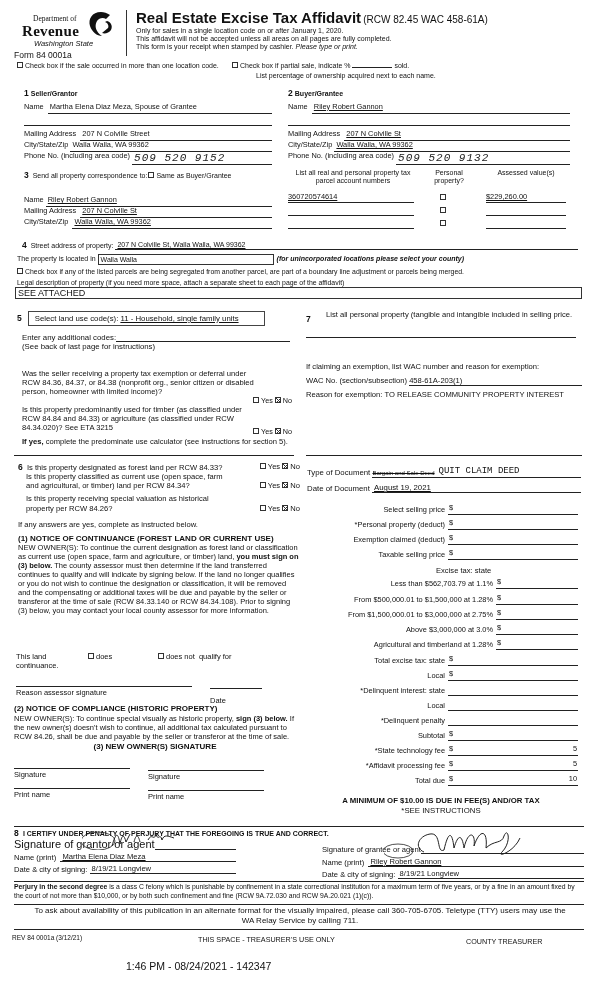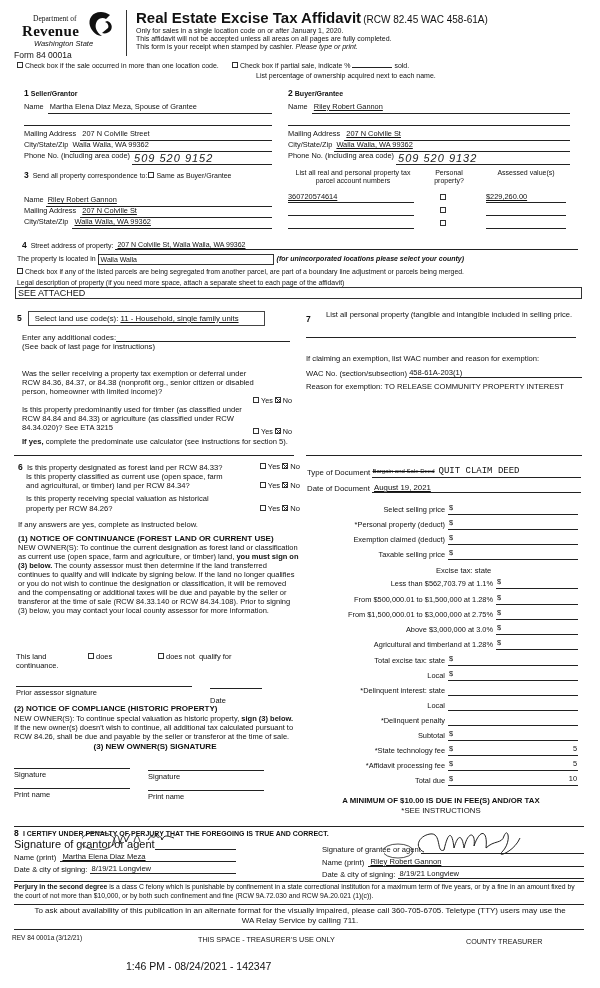--- a/index.html
+++ b/index.html
@@ -1,21 +1,21 @@
 <!DOCTYPE html>
 <html><head>
 <meta charset="utf-8">
 <style>
 *{box-sizing:border-box;margin:0;padding:0}
 html,body{width:600px;height:988px;background:#fff;overflow:hidden}
 body{font-family:"Liberation Sans",sans-serif;color:#111;font-size:7.4px;line-height:1.2;position:relative}
 .abs{position:absolute}
 .u{text-decoration:underline}
 .line{border-bottom:1px solid #222}
-.hand{font-family:Liberation Sans, sans-serif;font-style:italic;font-size:11px;color:#222;letter-spacing:1px}
+.hand{font-family:Liberation Mono, monospace;font-style:italic;font-size:11px;color:#222;letter-spacing:1px}
 .mono{font-family:"Liberation Mono",monospace}
 .cb{display:inline-block;width:6px;height:6px;border:0.8px solid #333;vertical-align:middle;margin-right:2px;position:relative;top:-1px}
 .cbx::after{content:"";position:absolute;left:0;top:0;width:5px;height:5px;background:
  linear-gradient(45deg,transparent 42%,#333 42%,#333 58%,transparent 58%),
  linear-gradient(-45deg,transparent 42%,#333 42%,#333 58%,transparent 58%)}
 .secnum{font-weight:bold;font-size:8.5px}
 .b{font-weight:bold}
 .row{display:flex;}
 .fill{flex:1;border-bottom:1px solid #222;min-height:8px;padding-left:2px}
 .feerow{position:absolute;left:300px;width:282px;height:15px;display:flex;align-items:flex-end}
@@ -142,22 +142,22 @@
 </div>
 <div class="abs" style="left:22px;top:437px;width:268px;font-size:7.6px;line-height:1.2"><b>If yes,</b> <span>complete the predominate use calculator (see instructions for section 5).</span></div>
 <div class="abs line" style="left:14px;top:455px;width:280px"></div>
 
 <div class="abs" style="left:306px;top:310px;width:276px;font-size:7.6px">
   <div style="display:flex">
       <span class="secnum" style="width:20px;padding-top:4px">7</span>
       <span style="line-height:1.25">List all personal property (tangible and intangible included in selling price.</span>
     </div>
   <div class="line" style="height:14px;margin-right:6px"></div>
-  <div style="margin-top:16px">If claiming an exemption, list WAC number and reason for exemption:</div>
-  <div style="display:flex;align-items:center;margin-top:5px"><span>WAC No. (section/subsection)</span>&nbsp;<span class="fill" style="padding-left:0">458-61A-203(1)</span></div>
+  <div style="margin-top:24px">If claiming an exemption, list WAC number and reason for exemption:</div>
+  <div style="display:flex;align-items:flex-start;margin-top:5px"><span>WAC No. (section/subsection)</span>&nbsp;<span class="fill" style="padding-left:0">458-61A-203(1)</span></div>
   <div style="margin-top:4px;width:262px"><span>Reason for exemption:</span> <span>TO RELEASE COMMUNITY PROPERTY INTEREST</span></div>
 </div>
 <div class="abs line" style="left:306px;top:455px;width:276px"></div>
 
 <div class="abs" style="left:18px;top:462px;width:282px;font-size:7.6px;line-height:1.2">
   <div style="display:flex;justify-content:space-between">
       <span><span class="secnum">6</span>&nbsp; <span>Is this property designated as forest land per RCW 84.33?</span></span>
       <span style="white-space:nowrap"><span class="cb"></span><span>Yes</span> <span class="cb cbx"></span><span>No</span></span>
     </div>
   <div style="display:flex;justify-content:space-between;align-items:flex-end;padding-left:8px">
@@ -173,35 +173,35 @@
   <div style="font-size:7.5px"><span>NEW OWNER(S): To continue the current designation as forest land or classification as current use (open space, farm and agriculture, or timber) land,</span> <b>you must sign on (3) below.</b> <span>The county assessor must then determine if the land transferred continues to qualify and will indicate by signing below. If the land no longer qualifies or you do not wish to continue the designation or classification, it will be removed and the compensating or additional taxes will be due and payable by the seller or transferor at the time of sale (RCW 84.33.140 or RCW 84.34.108). Prior to signing (3) below, you may contact your local county assessor for more information.</span></div>
 </div>
 <div class="abs" style="left:16px;top:652px;width:280px;font-size:7.5px">
   <div style="display:flex">
       <span style="width:72px">This land</span>
       <span style="width:70px"><span class="cb"></span><span>does</span></span>
       <span><span class="cb"></span><span>does not</span>&nbsp; <span>qualify for</span></span>
     </div>
   <div>continuance.</div>
 </div>
-<div class="abs" style="left:16px;top:686px;width:176px;border-top:1px solid #222;padding-top:1px;font-size:7.5px">Prior assessor signature</div>
+<div class="abs" style="left:16px;top:686px;width:176px;border-top:1px solid #222;padding-top:1px;font-size:7.5px">Reason assessor signature</div>
 <div class="abs" style="left:210px;top:688px;width:52px;border-top:1px solid #222;padding-top:7px;font-size:7.5px">Date</div>
 <div class="abs" style="left:14px;top:704px;width:282px;font-size:7.5px;line-height:1.2">
   <div class="b" style="font-size:8px">(2) NOTICE OF COMPLIANCE (HISTORIC PROPERTY)</div>
-  <div><span>NEW OWNER(S): To continue special valuation as historic property,</span> <b>sign (3) below.</b> <span>If the new owner(s) doesn't wish to continue, all additional tax calculated pursuant to RCW 84.26, shall be due and payable by the seller or transferor at the time of sale.</span></div>
+  <div><span>NEW OWNER(S): To continue special visually as historic property,</span> <b>sign (3) below.</b> <span>If the new owner(s) doesn't wish to continue, all additional tax calculated pursuant to RCW 84.26, shall be due and payable by the seller or transferor at the time of sale.</span></div>
   <div class="b" style="text-align:center;font-size:8px;margin-top:1px">(3) NEW OWNER(S) SIGNATURE</div>
 </div>
 <div class="abs" style="left:14px;top:768px;width:116px;border-top:1px solid #222;font-size:7.5px;padding-top:1px">Signature</div>
 <div class="abs" style="left:148px;top:770px;width:116px;border-top:1px solid #222;font-size:7.5px;padding-top:1px">Signature</div>
 <div class="abs" style="left:14px;top:788px;width:116px;border-top:1px solid #222;font-size:7.5px;padding-top:1px">Print name</div>
 <div class="abs" style="left:148px;top:790px;width:116px;border-top:1px solid #222;font-size:7.5px;padding-top:1px">Print name</div>
 
 <div class="abs" style="left:307px;top:466px;width:274px;display:flex;align-items:flex-end;font-size:7.8px">
   <span>Type of Document</span>&nbsp;
-  <span class="fill" style="display:flex;align-items:center;padding-left:0">
+  <span class="fill" style="display:flex;align-items:flex-end;padding-left:0">
     <s style="font-size:6px;margin-right:4px">Bargain and Sale Deed</s>
       <span class="mono" style="font-size:9px">QUIT CLAIM DEED</span>
   </span>
 </div>
 <div class="abs" style="left:307px;top:483px;width:274px;display:flex;align-items:flex-end;font-size:7.8px">
   <span>Date of Document</span>&nbsp;<span class="fill u">August 19, 2021</span>
 </div>
 
 <div class="feerow" style="top:500px">
   <span class="lab" style="width:148px">Select selling price</span>

